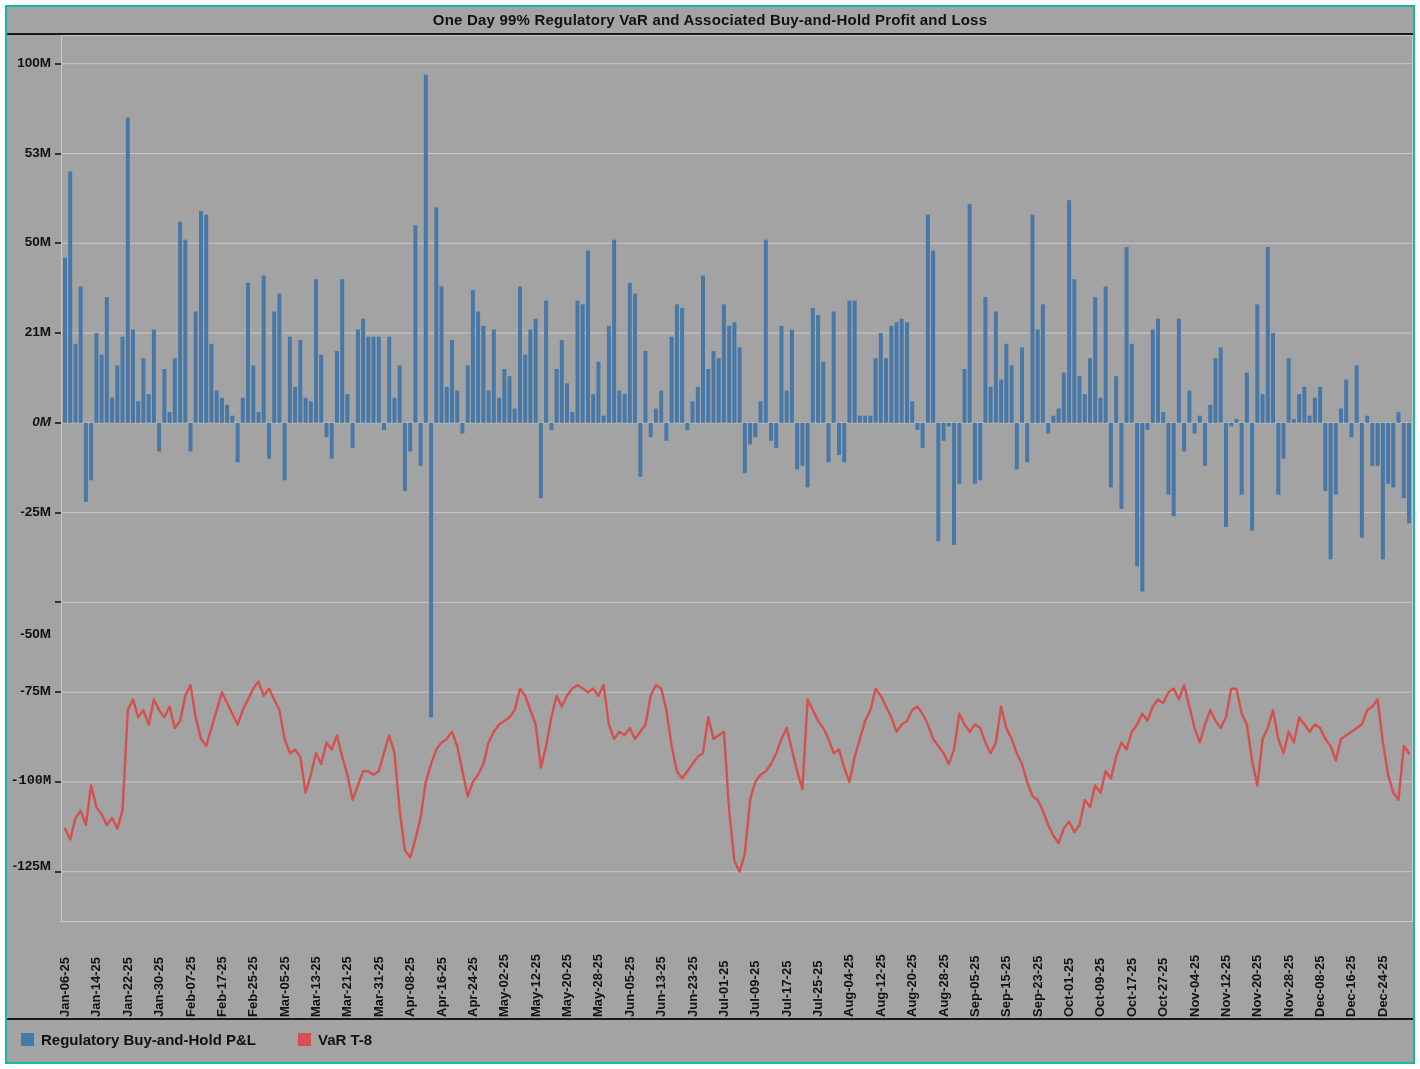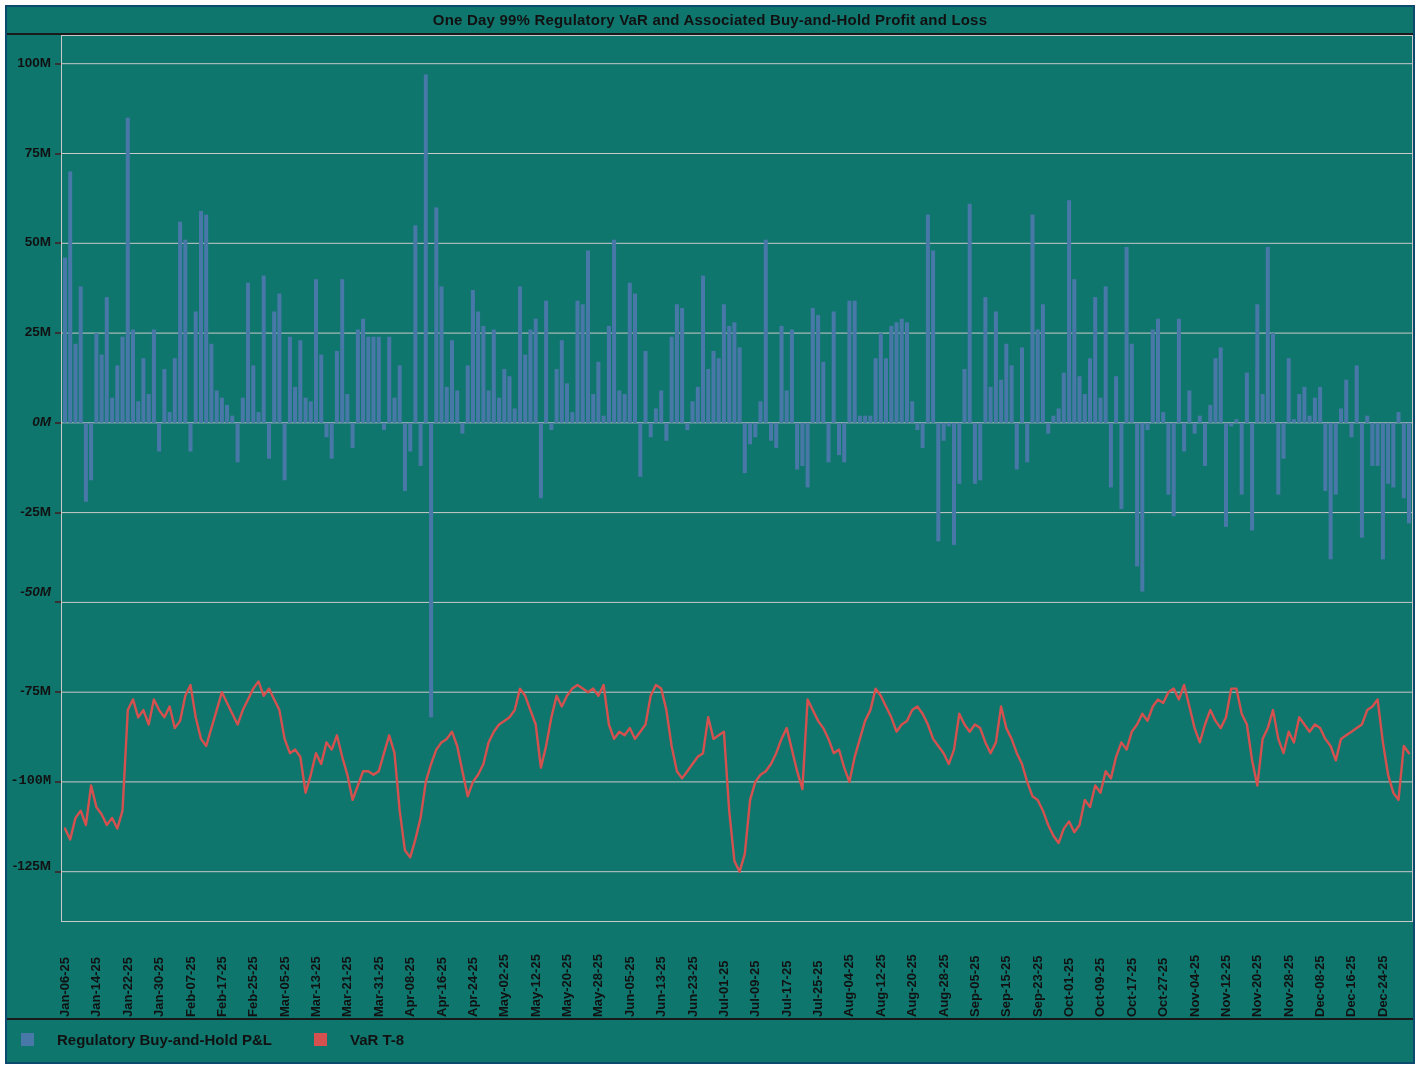--- a/index.html
+++ b/index.html
@@ -1,47 +1,47 @@
 <!DOCTYPE html>
 <html><head>
 <meta charset="utf-8">
 <style>
   html,body{margin:0;padding:0;background:#fff;}
   body{width:1420px;height:1069px;position:relative;font-family:"Liberation Sans",sans-serif;color:#111;}
-  .figure{position:absolute;inset:5px;border:2px solid #0c4a6e;background:#0f766e;}
+  .figure{position:absolute;inset:5px;border:2px solid #14b8a6;background:#a3a3a3;}
   .titlebar{height:26px;line-height:26px;border-bottom:2px solid #1a1a1a;text-align:center;
             font-weight:bold;font-size:15px;letter-spacing:.2px;}
   .body{position:relative;height:983px;padding-left:27px;}
   #ylabels{position:absolute;left:0;top:0;width:54px;height:887px;}
   .ylab{position:absolute;right:10px;font-weight:bold;font-size:13.5px;white-space:nowrap;}
   .ytick{position:absolute;width:6px;height:2px;background:#333;}
   #plotwrap{position:absolute;left:54px;top:0;width:1352px;height:887px;}
   #plotwrap svg{display:block;}
   #xlabels{position:absolute;left:54px;top:887px;width:1352px;height:96px;overflow:visible;}
   .xlab{position:absolute;width:92px;height:14px;transform-origin:0 0;transform:rotate(-90deg);
         font-weight:bold;font-size:13px;white-space:nowrap;text-align:left;line-height:14px;}
   .legend{border-top:2px solid #1a1a1a;height:38px;display:flex;align-items:center;
           gap:42px;padding-left:14px;font-weight:bold;font-size:15px;}
-  .legend-item{display:flex;align-items:center;gap:16px;}
+  .legend-item{display:flex;align-items:center;}
   .swatch{width:13px;height:13px;display:inline-block;margin-right:7px;}
 </style>
 </head>
 <body>
 
 <div class="figure">
   <div class="titlebar">One Day 99% Regulatory VaR and Associated Buy-and-Hold Profit and Loss</div>
   <div class="body">
     <div id="ylabels">
         <div class="ylab" style="top: 19.7287px;">100M</div>
-        <div class="ylab" style="top: 109.506px;">75M</div>
+        <div class="ylab" style="top: 109.506px;">53M</div>
         <div class="ylab" style="top: 199.283px;">50M</div>
-        <div class="ylab" style="top: 289.061px;">25M</div>
+        <div class="ylab" style="top: 289.061px;">21M</div>
         <div class="ylab" style="top: 378.838px; font-style: italic;">0M</div>
         <div class="ylab" style="top: 468.615px;">-25M</div>
-        <div class="ylab" style="top: 549px; font-style: italic;">-50M</div>
+        <div class="ylab" style="top: 591px;">-50M</div>
         <div class="ylab" style="top: 648.17px;">-75M</div>
         <div class="ylab" style="top: 737.947px; font-family: Liberation Mono, monospace;">-100M</div>
         <div class="ylab" style="top: 823px; text-align: right;">-125M</div>
       </div>
     <div id="plotwrap">
         <svg width="1352" height="887" viewBox="0 0 1352 887">
           <rect x="0.5" y="0.5" width="1351" height="886" fill="none" stroke="#C8C8C8"></rect>
           <line x1="0" x2="1352" y1="28.7" y2="28.7" stroke="#C9C9C9" stroke-width="1"></line>
           <line x1="0" x2="1352" y1="118.5" y2="118.5" stroke="#C9C9C9" stroke-width="1"></line>
           <line x1="0" x2="1352" y1="208.3" y2="208.3" stroke="#C9C9C9" stroke-width="1"></line>

